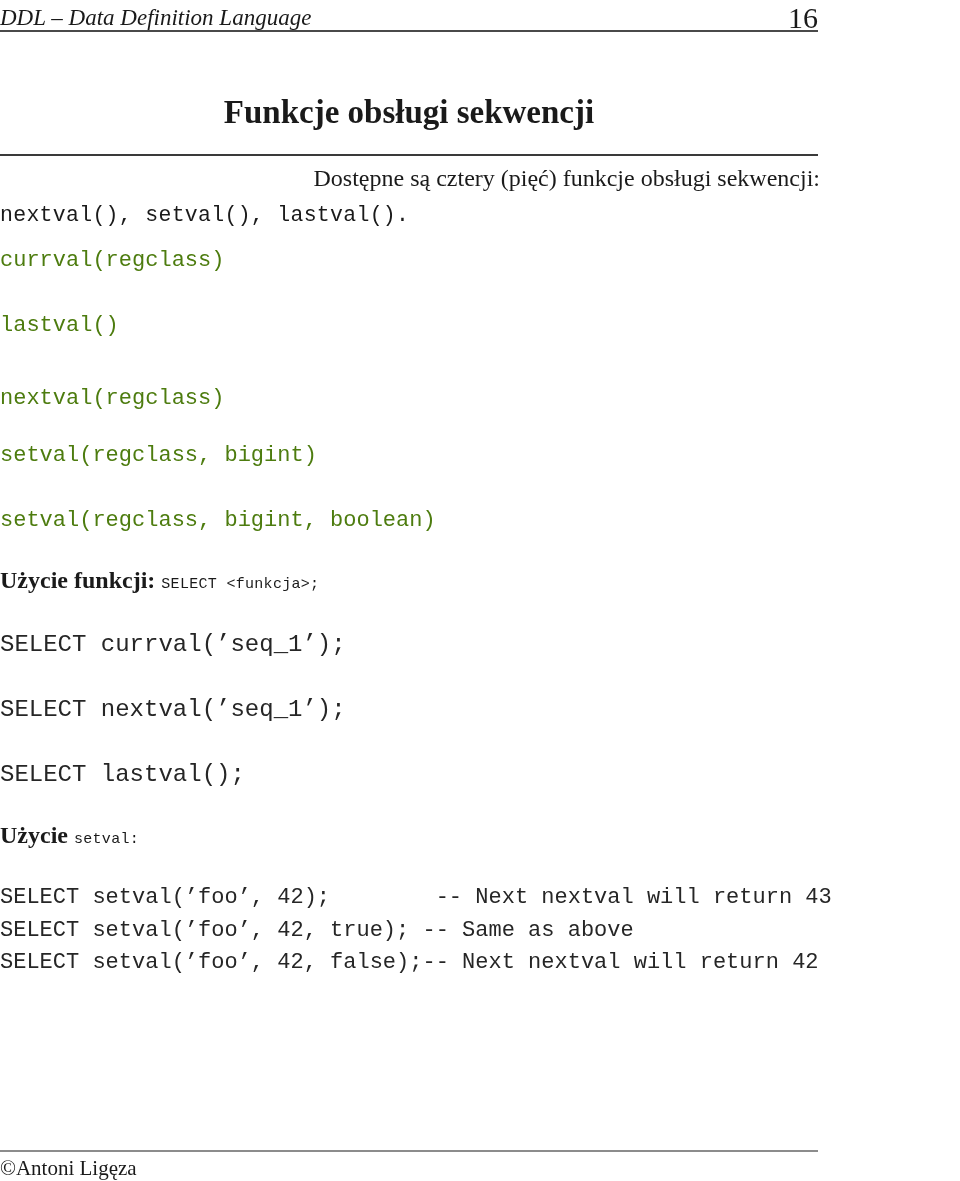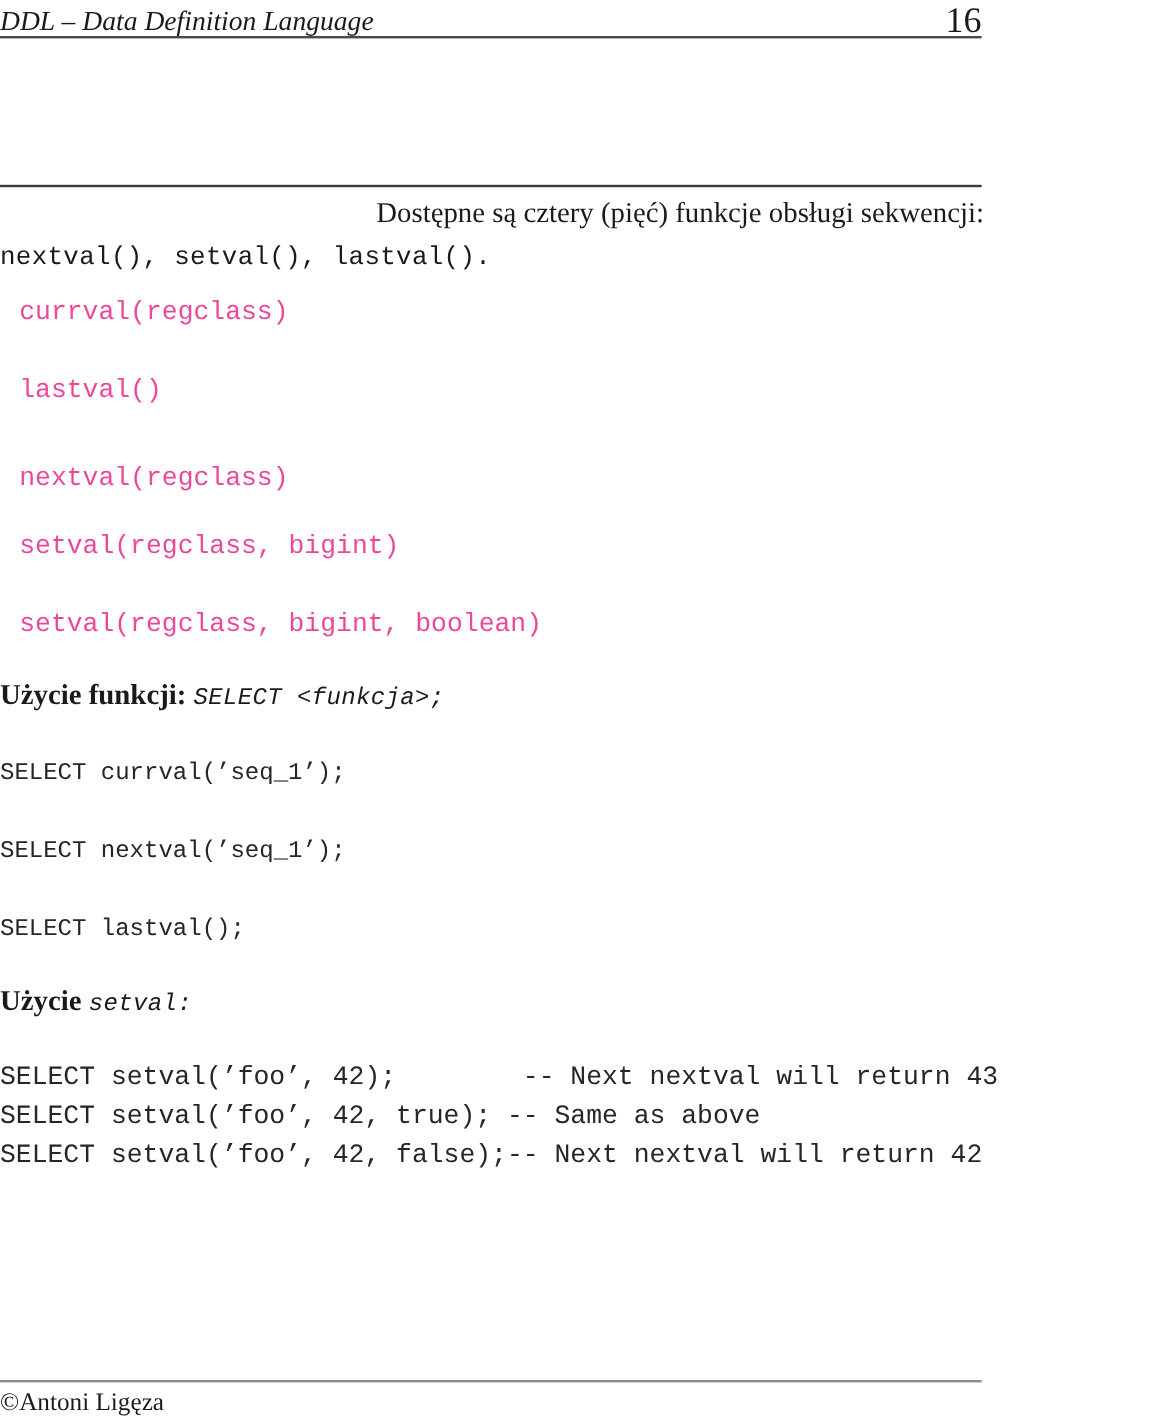--- a/index.html
+++ b/index.html
@@ -115,22 +115,21 @@
     top: 248px;
     width: 960px;
   }
   .sig {
     position: absolute;
     left: 0;
     white-space: pre;
     font-family: "Liberation Mono", "DejaVu Sans Mono", monospace;
     font-size: 22px;
     line-height: 26px;
-    color: #ec4899;
-    padding-left: 16px;
+    color: #4d7c0f;
   }
   .sig-0 { top: 0px; }
   .sig-1 { top: 65px; }
   .sig-2 { top: 138px; }
   .sig-3 { top: 195px; }
   .sig-4 { top: 260px; }
 
   
   .usage-line {
     position: absolute;
@@ -138,31 +137,30 @@
     white-space: nowrap;
     font-size: 24px;
     line-height: 30px;
   }
   .usage-funkcji { top: 565px; }
   .usage-setval  { top: 820px; }
   .usage-line b {
     font-weight: bold;
   }
   .usage-line .mono {
-    font-size: 20px;
-    font-style: italic;
+    font-size: 15px;
   }
 
   
   .select-ex {
     position: absolute;
     left: 0;
     white-space: pre;
     font-family: "Liberation Mono", "DejaVu Sans Mono", monospace;
-    font-size: 20px;
+    font-size: 24px;
     line-height: 26px;
     color: #262626;
   }
   .sel-0 { top: 632px; }
   .sel-1 { top: 697px; }
   .sel-2 { top: 762px; }
 
   
   .code-block {
     position: absolute;
@@ -197,20 +195,21 @@
 <body>
 
 <div class="page">
 
   <div class="header">
     <div class="header-title">DDL – Data Definition Language</div>
     <div class="header-pageno">16</div>
   </div>
   <div class="rule-header"></div>
 
+  <div class="slide-title">Funkcje obsługi sekwencji</div>
 
   <div class="rule-top"></div>
 
   <div class="intro">
     <span class="line line-1">
       <span class="w">Dostępne są cztery (pięć) funkcje obsługi sekwencji:</span>
     </span>
     <span class="line mono">nextval(), setval(), lastval().</span>
   </div>
 

